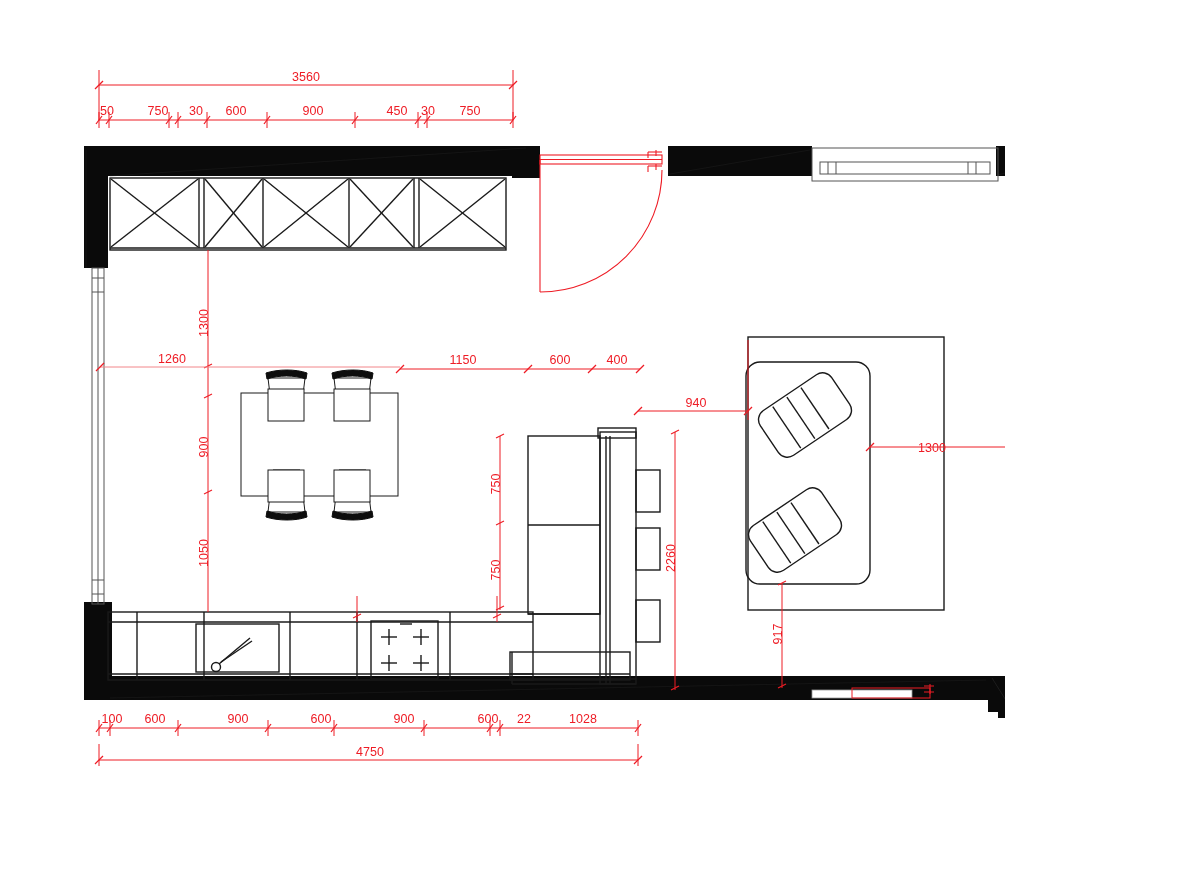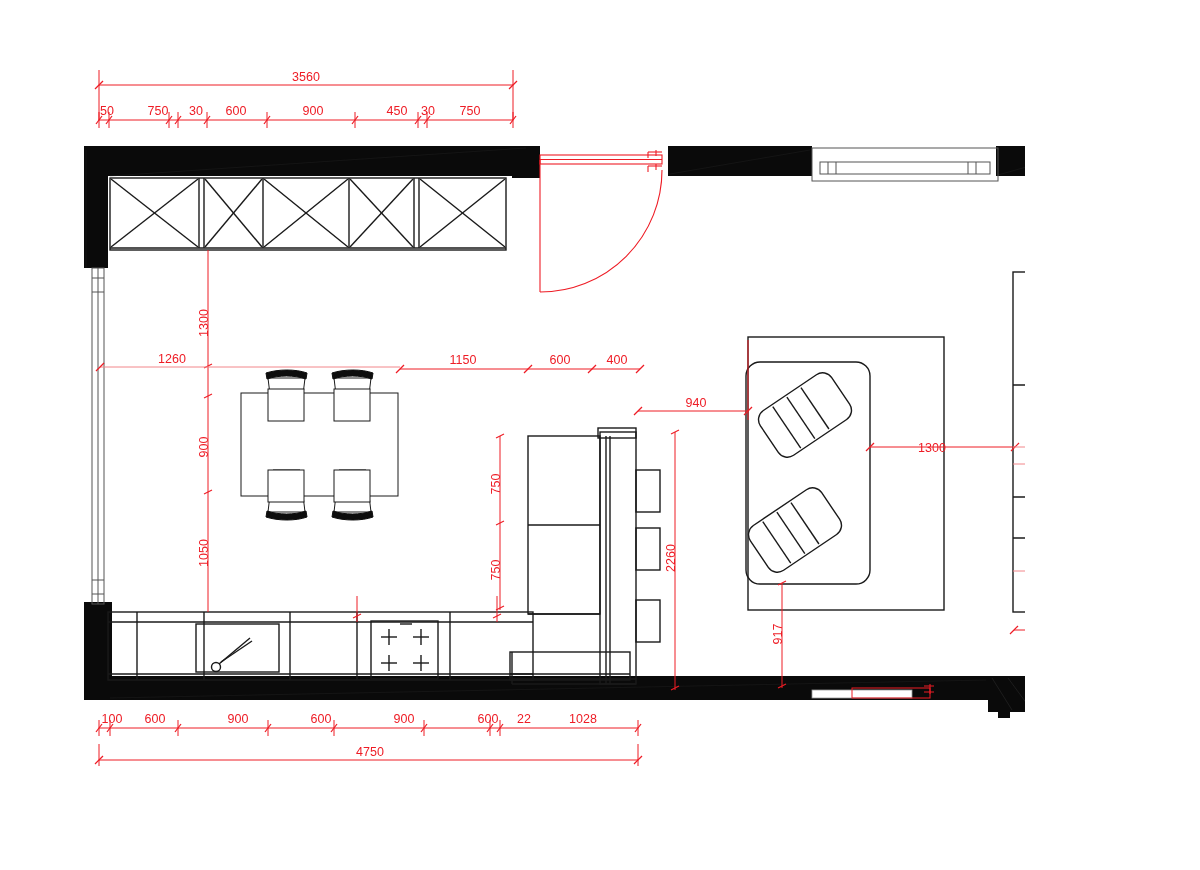--- a/index.html
+++ b/index.html
@@ -9,21 +9,20 @@
   }
   body {
     font-family: "Liberation Sans", sans-serif;
   }
   #plan-root {
     position: relative;
     width: 1005px;
     height: 870px;
     background: #ffffff;
     overflow: hidden;
-    padding-left: 20px;
   }
   #plan-svg {
     position: absolute;
     left: 0;
     top: 0;
     width: 1200px;
     height: 870px;
     display: block;
   }
   .dim-text {

